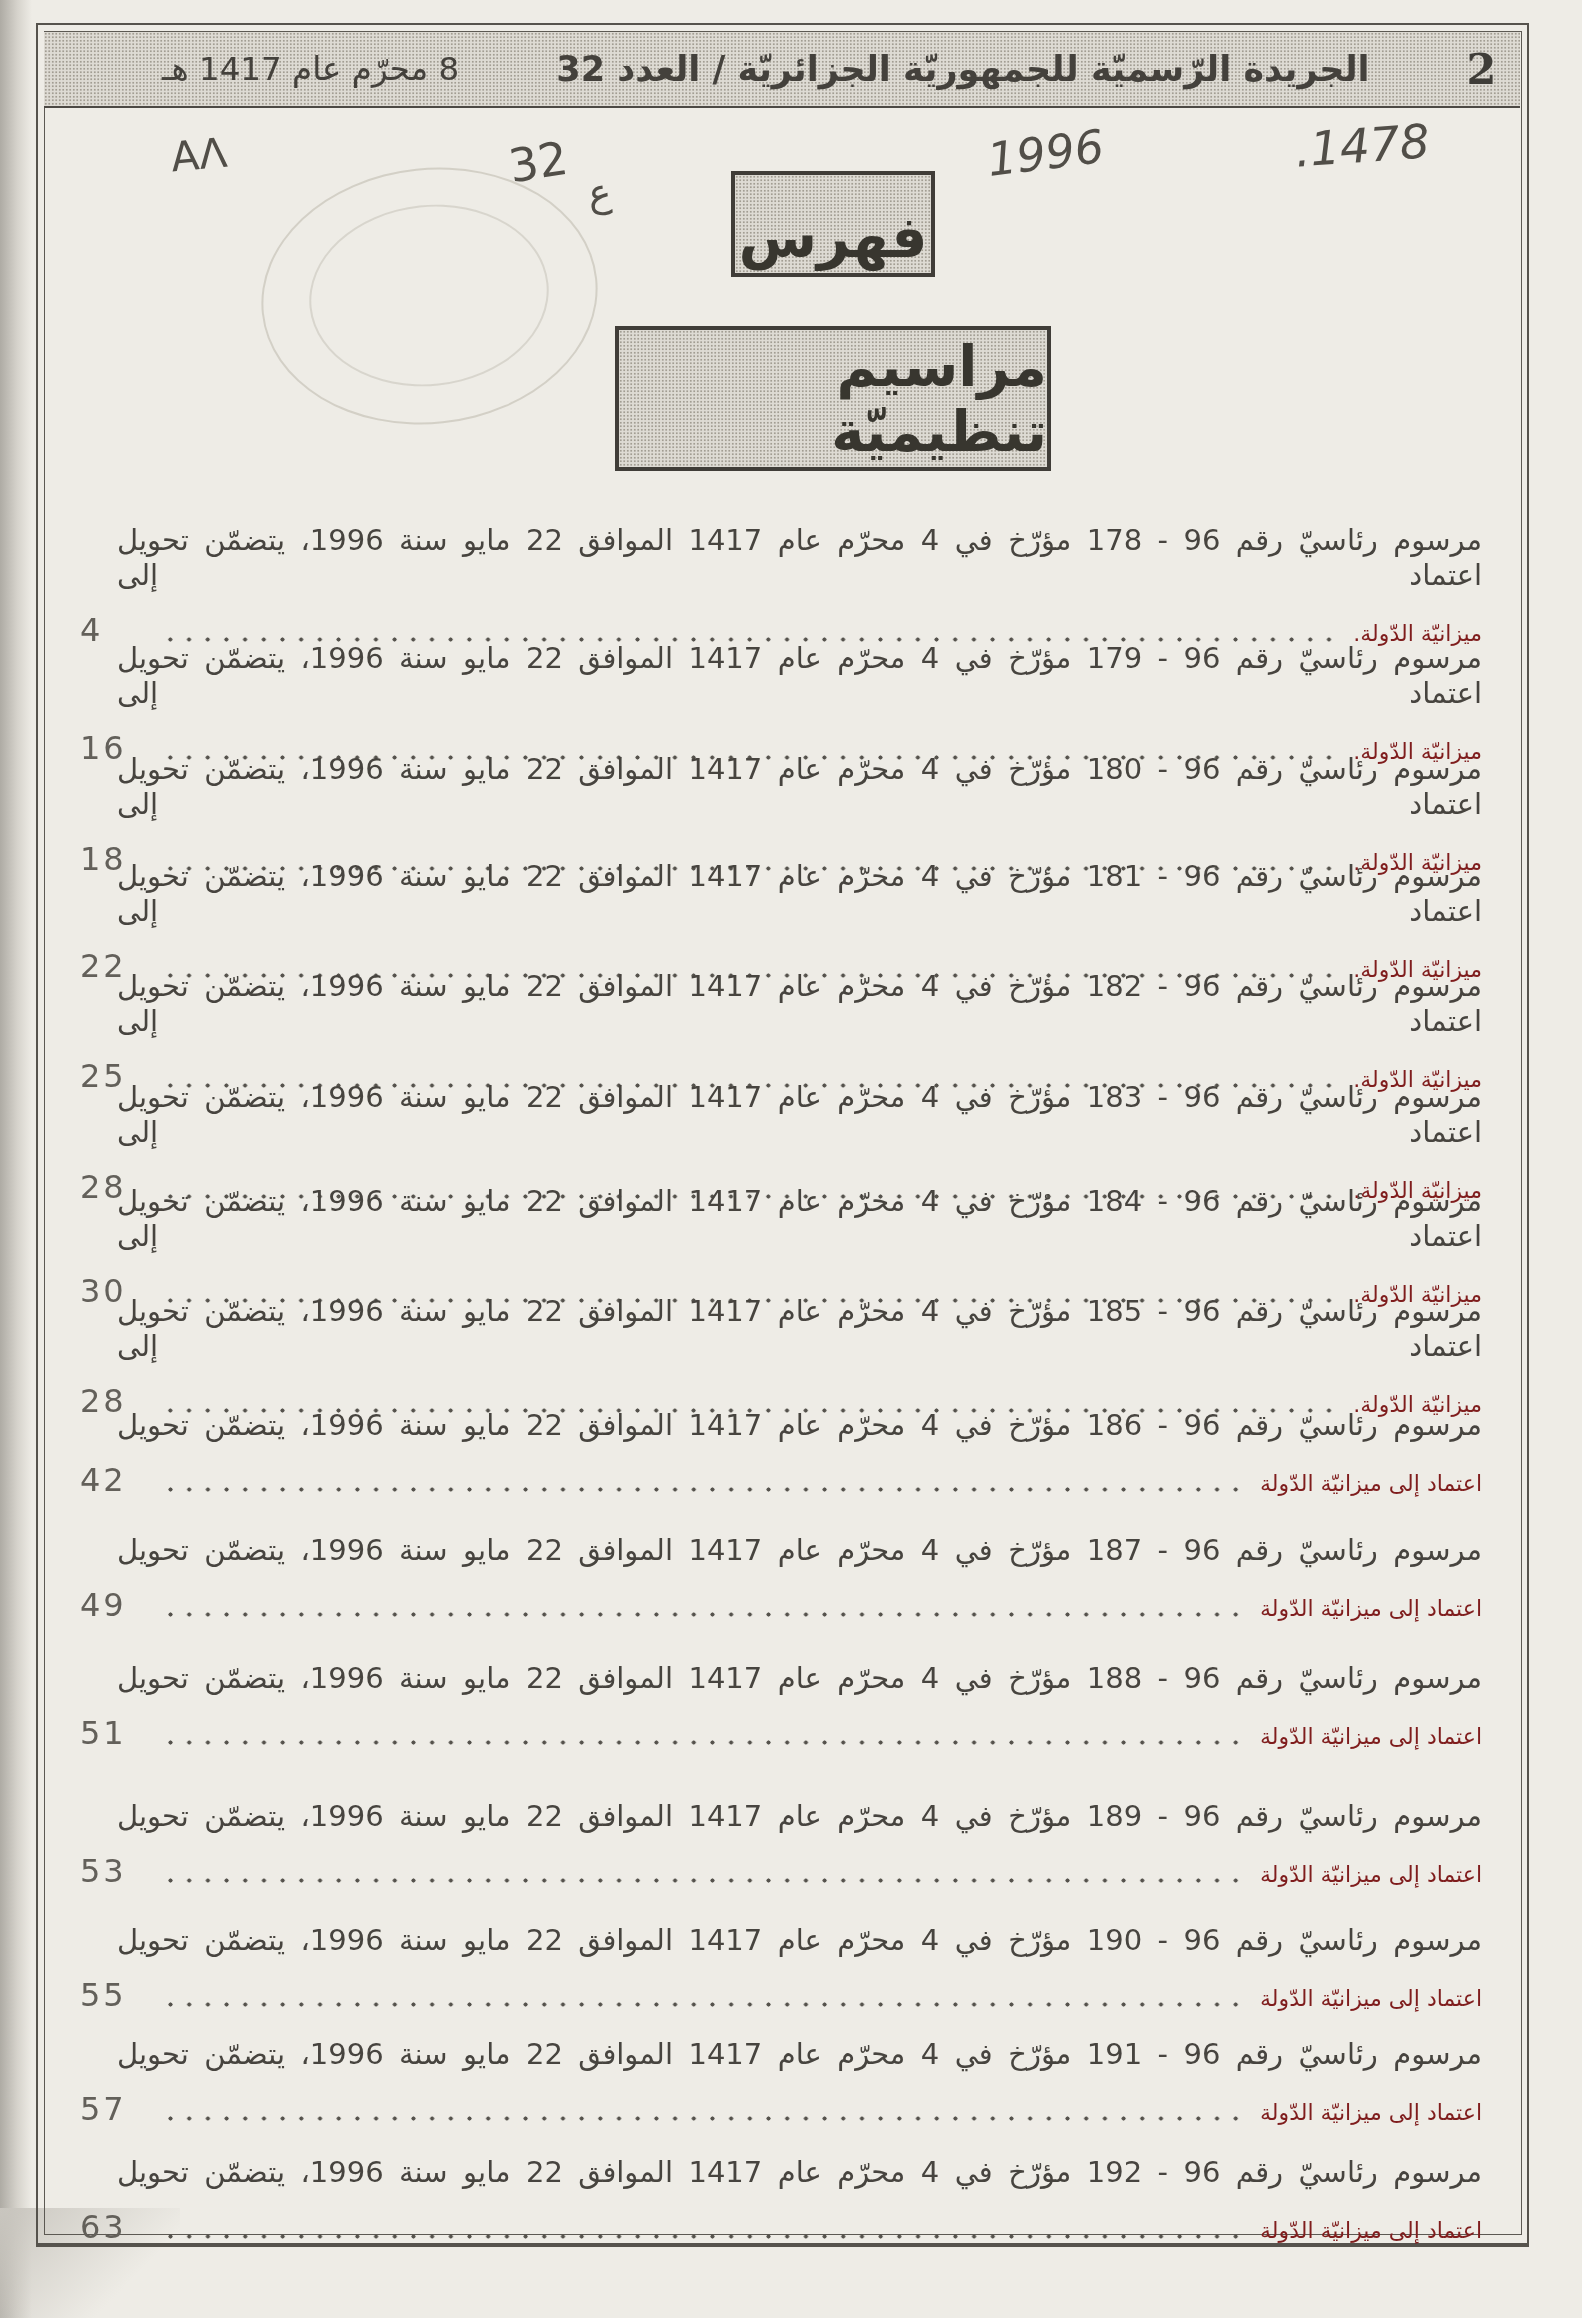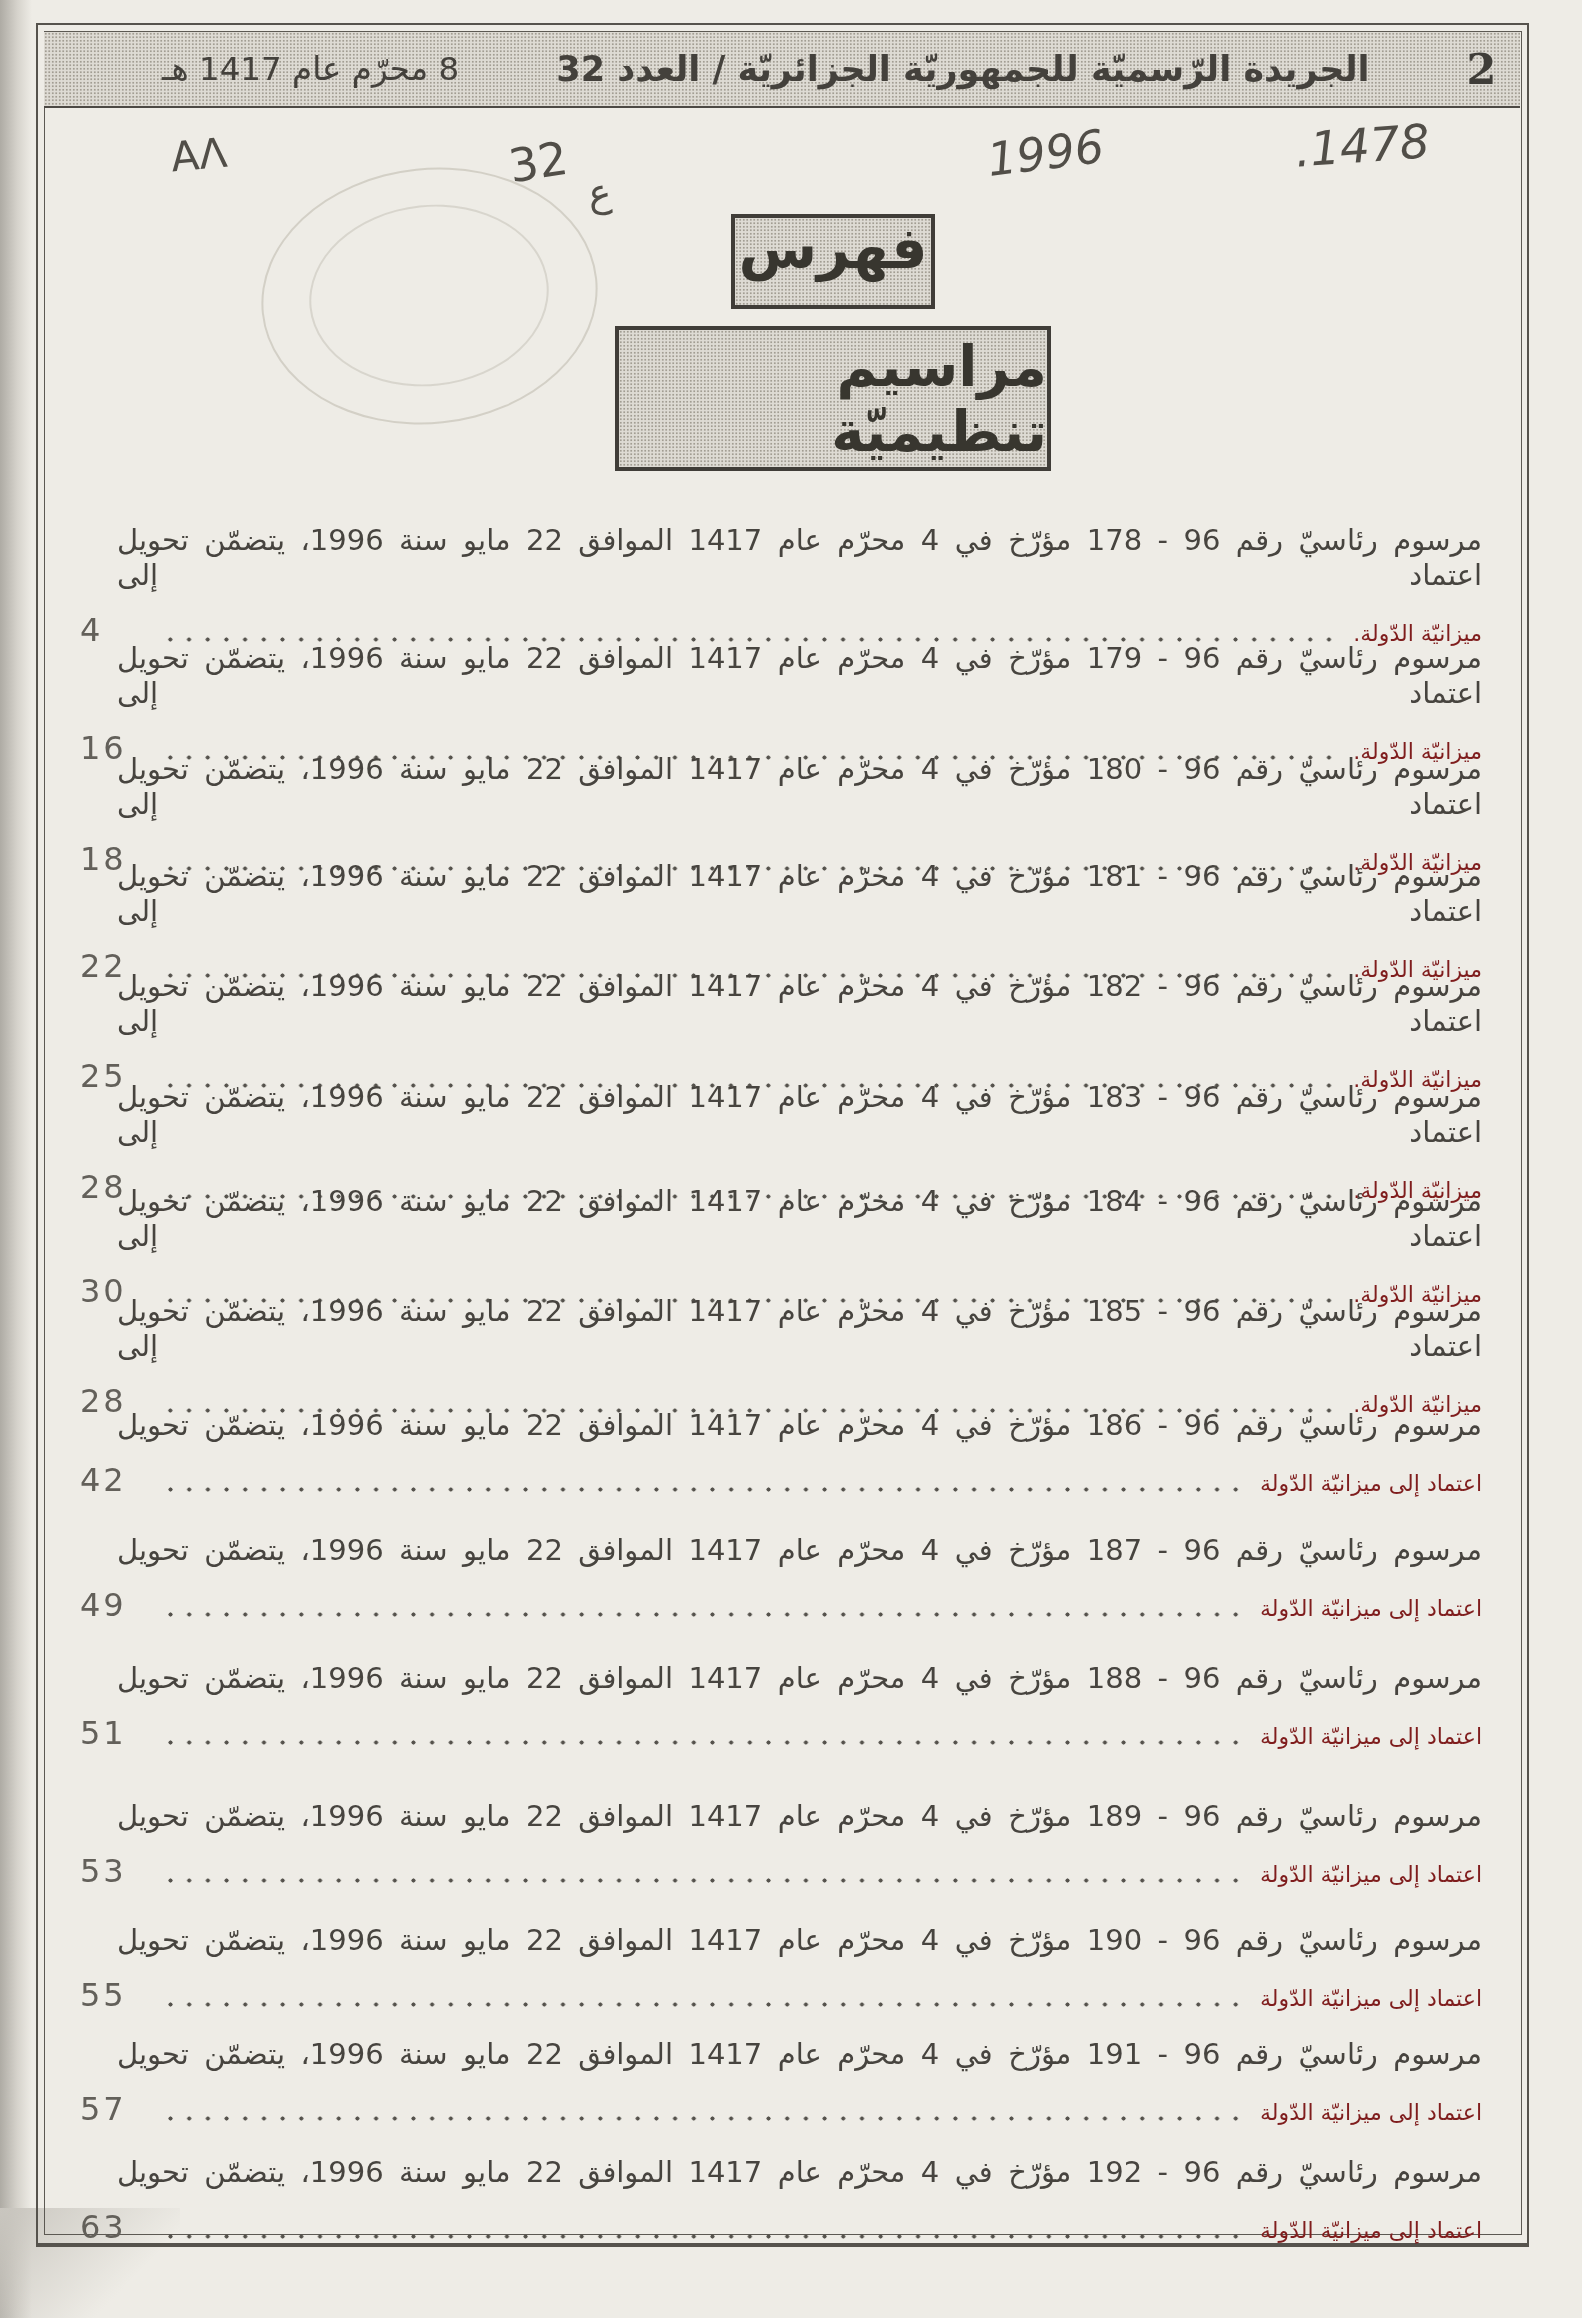--- a/index.html
+++ b/index.html
@@ -60,23 +60,23 @@
   .hand{
     position:absolute;color:#514e48;white-space:nowrap;
   }
   .hand.m1{left:171px;top:131px;font-size:41px;transform:rotate(-5deg);}
   .hand.m2{left:509px;top:135px;font-size:46px;transform:rotate(-9deg);}
   .hand.m3{left:588px;top:170px;font-size:39px;transform:rotate(-5deg);}
   .hand.m4{left:987px;top:126px;font-size:46px;font-style:italic;transform:rotate(-7deg);}
   .hand.m5{left:1295px;top:118px;font-size:47px;font-style:italic;transform:rotate(-4deg);}
   
   .fihris-box{
-    position:absolute;left:731px;top:171px;width:204px;height:95px;
+    position:absolute;left:731px;top:171px;width:204px;height:106px;
     border:4.1px solid #403d38;box-sizing:border-box;
-    display:flex;align-items:flex-start;justify-content:center;margin-top:43px;
+    display:flex;align-items:flex-end;justify-content:center;
   }
   .fihris-box span{font-size:57px;font-weight:bold;color:#38362f;transform:translateY(-2.8px);}
   .section-box{
     position:absolute;left:615px;top:326px;width:436px;height:145px;
     border:4.1px solid #403d38;box-sizing:border-box;
     display:flex;align-items:center;justify-content:center;
   }
   .section-box span{font-size:56px;font-weight:bold;color:#38362f;word-spacing:26px;}
   
   #entries{position:absolute;left:0;top:3px;width:1352px;height:2319px;margin-top:40px;}

